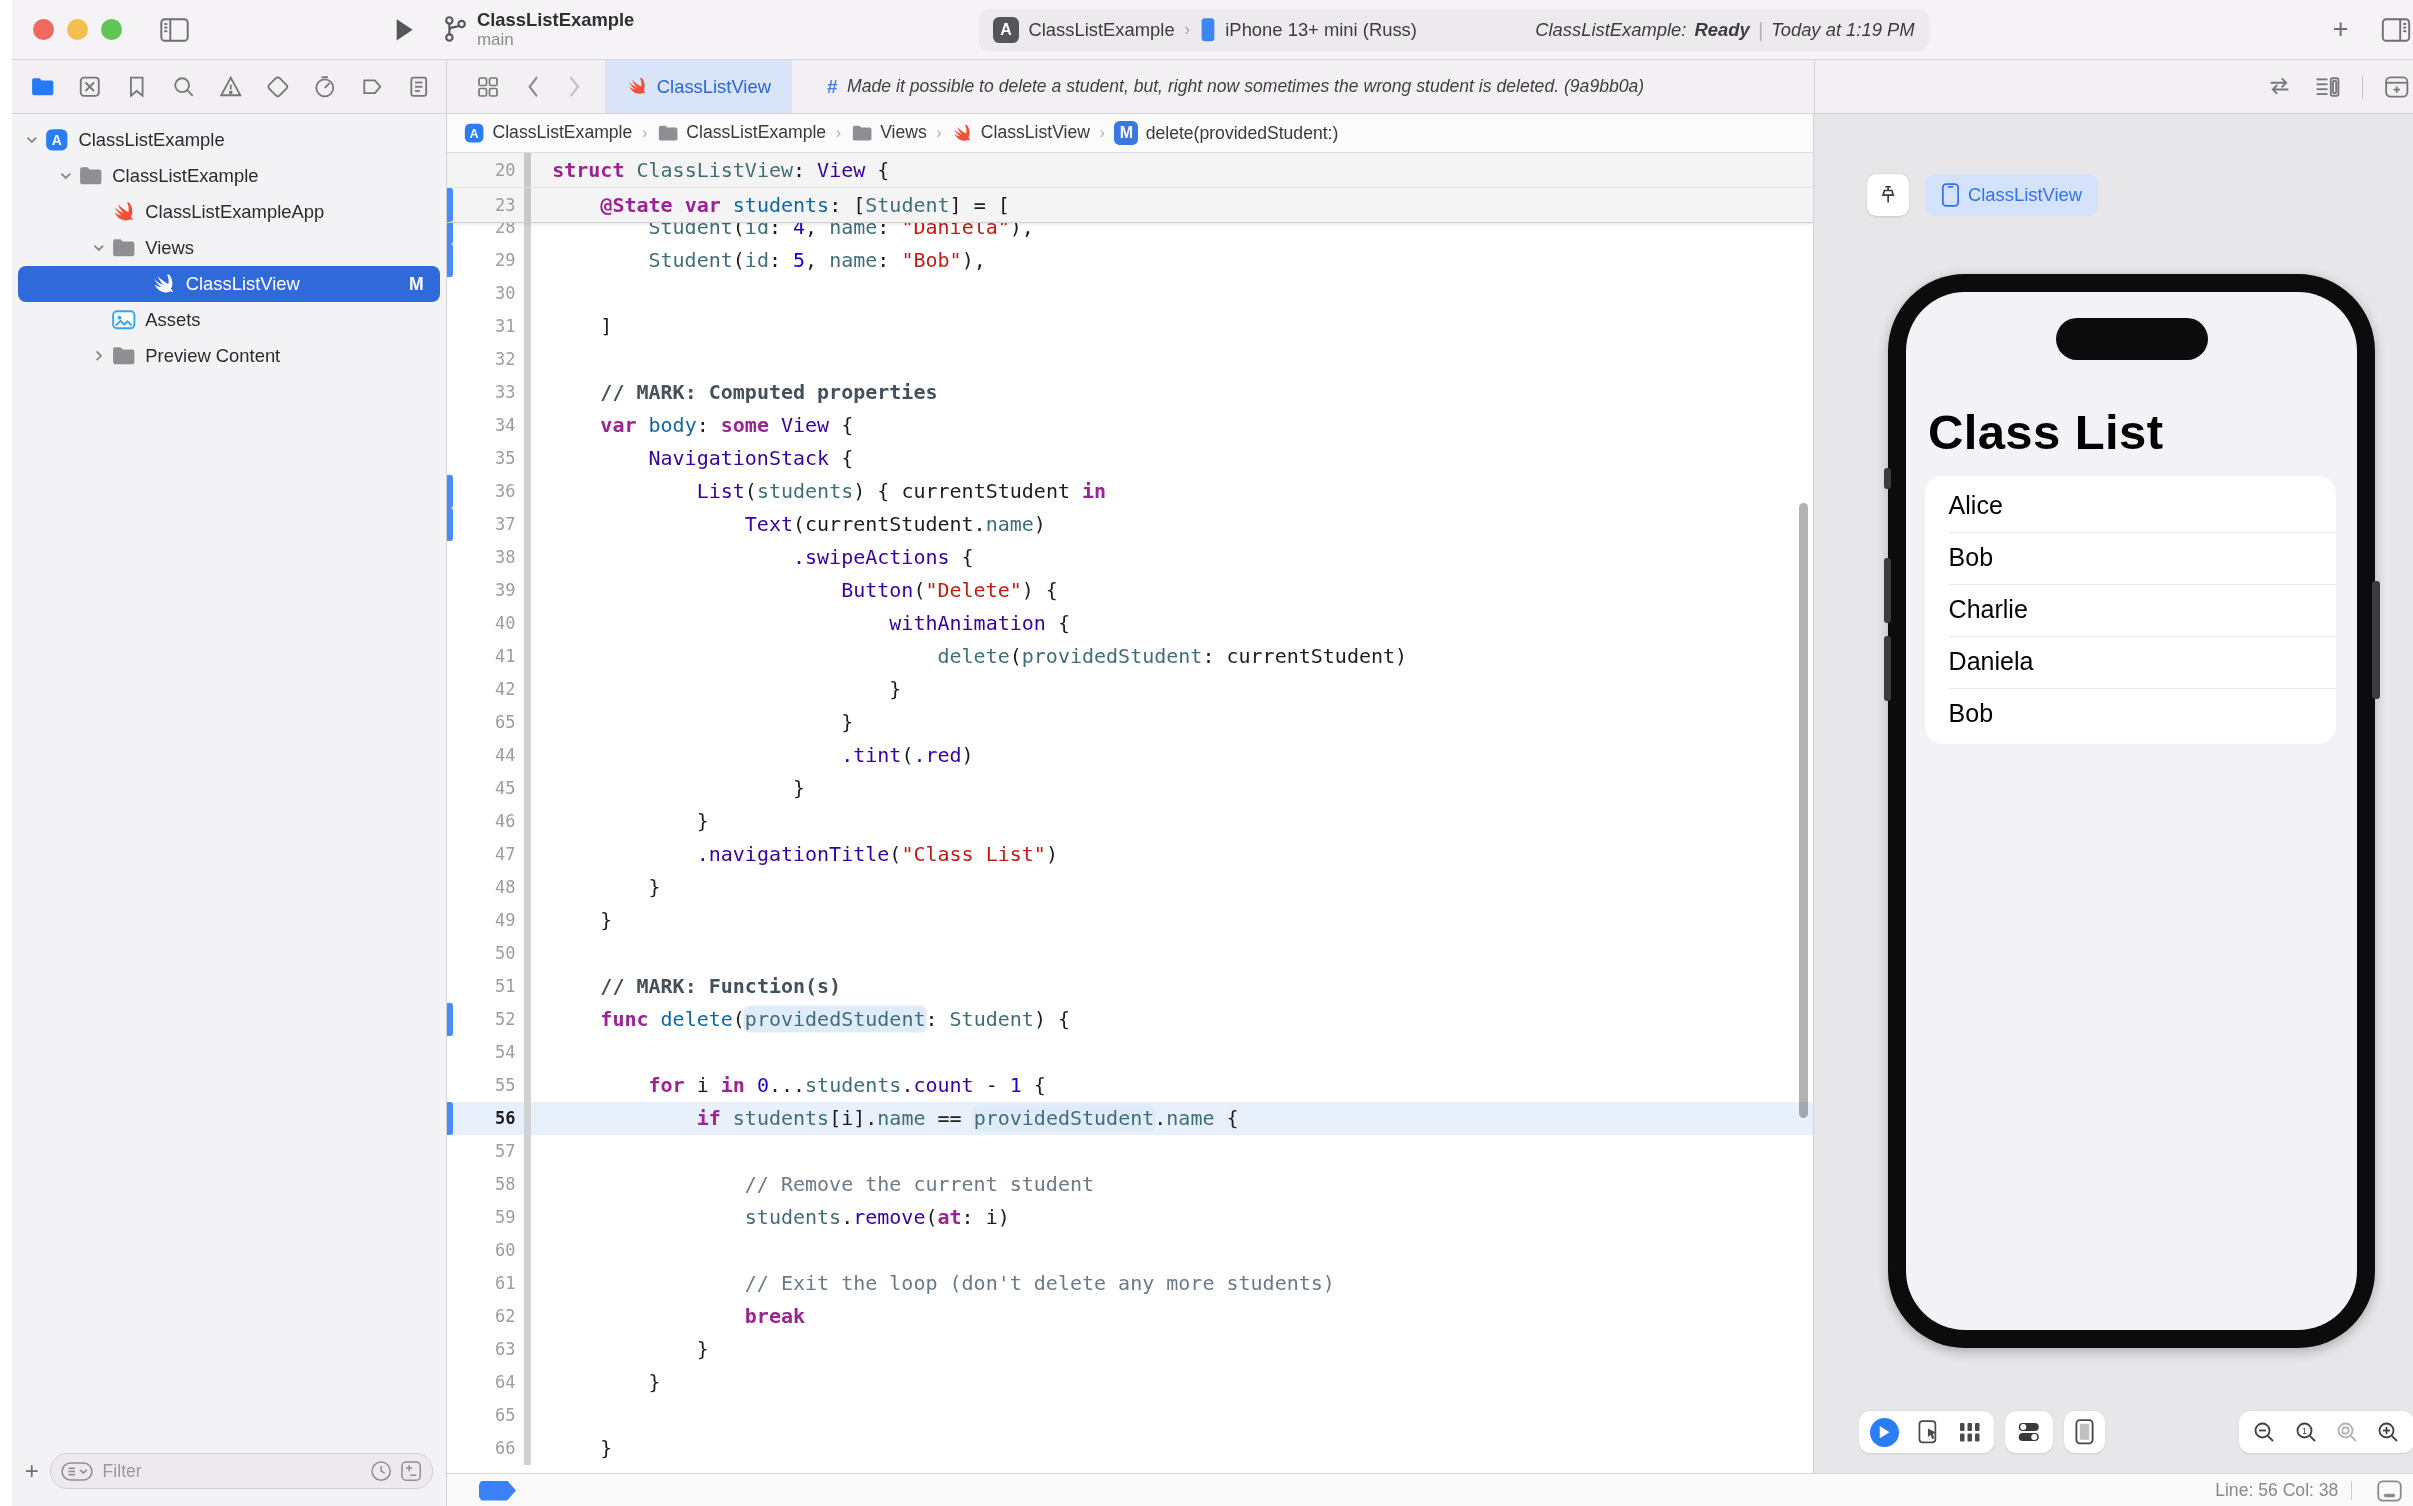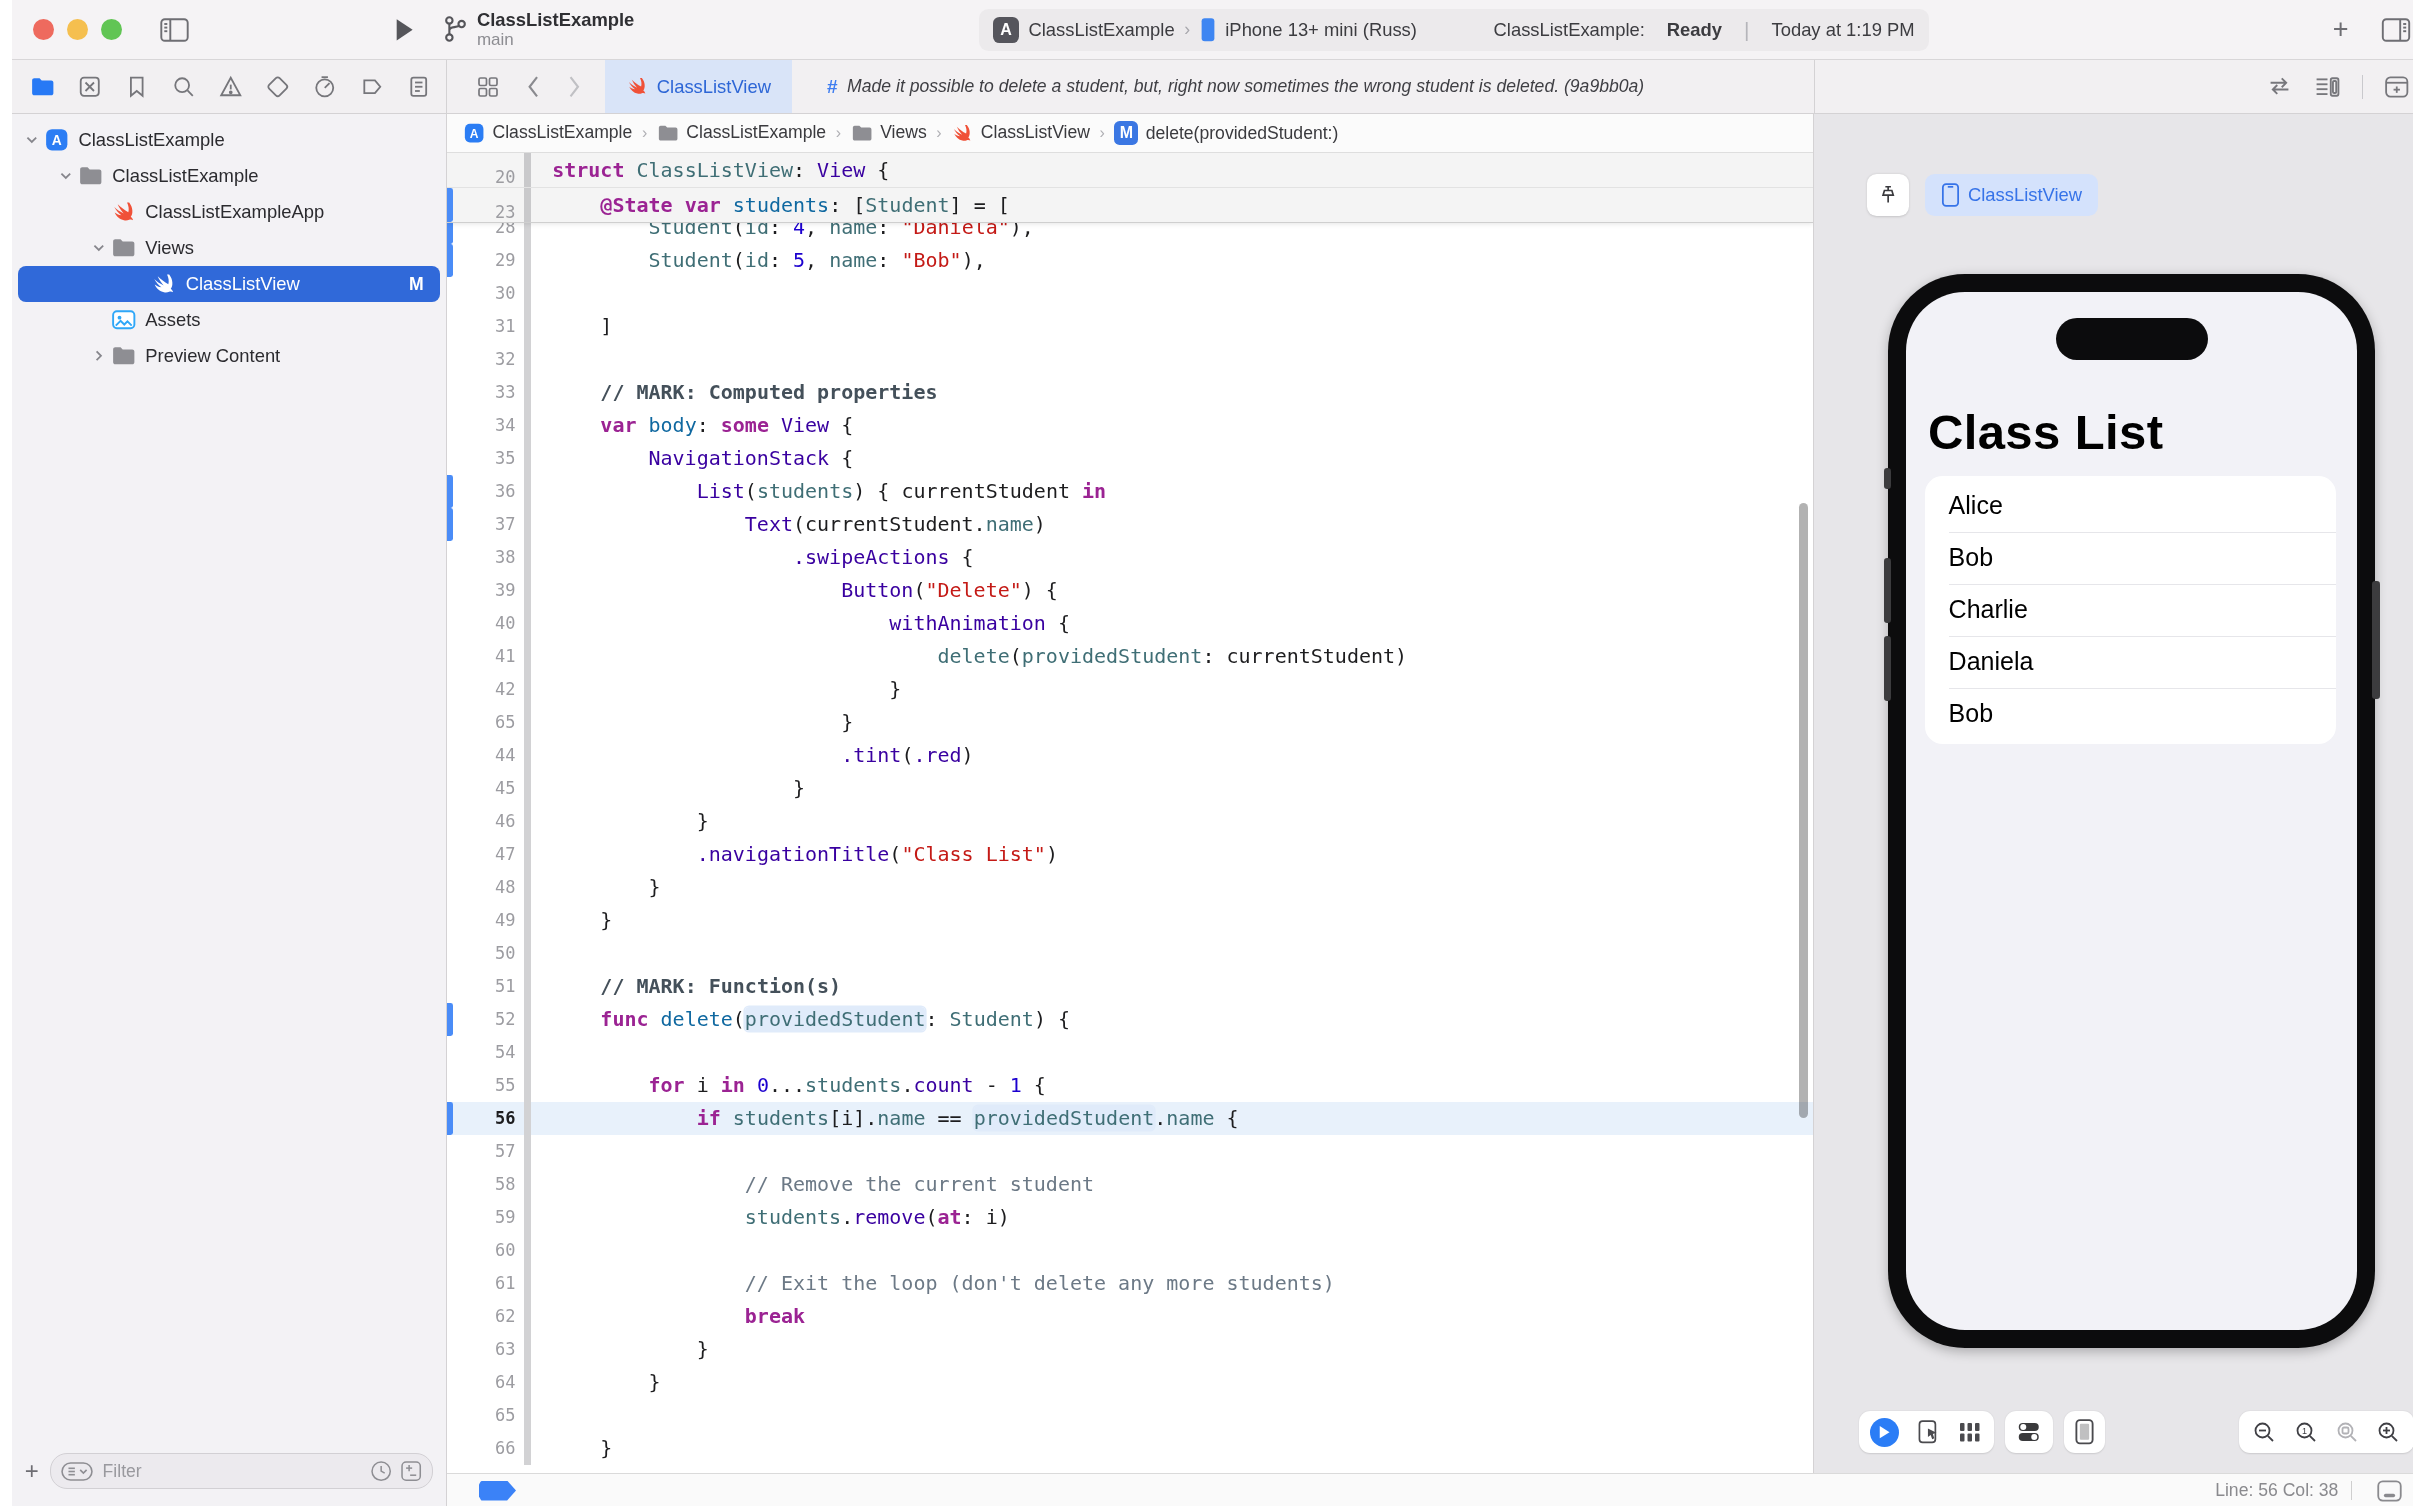--- a/index.html
+++ b/index.html
@@ -13,21 +13,21 @@
   .sidebar-toggle{margin-left:38px;color:#6e6e73;}
   .run-btn{margin-left:204px;color:#55555a;}
   .git-widget{margin-left:27px;display:flex;align-items:center;gap:8px;}
   .git-texts{line-height:1.12;}
   .git-proj{font-size:18.4px;color:#2f2f33;font-weight:600;}
   .git-branch{font-size:17px;color:#8d8d92;}
   .scheme-pill{position:absolute;left:967px;top:8.8px;width:950px;height:42px;background:#eceaec;border-radius:9.6px;display:flex;align-items:center;padding:0 14.4px;box-sizing:border-box;font-size:18.4px;color:#3c3c40;}
   .scheme-left{display:flex;align-items:center;gap:9.6px;flex:1;min-width:0;}
   .appmini{width:25.5px;height:25.5px;border-radius:6.4px;background:#55555c;display:flex;align-items:center;justify-content:center;color:#fff;font-size:16px;font-weight:bold;}
   .crumb-sep{color:#a8a8ad;font-size:17.6px;}
-  .status-right{display:flex;align-items:center;gap:22px;color:#3c3c40;white-space:nowrap;}
+  .status-right{display:flex;align-items:center;gap:8px;color:#3c3c40;white-space:nowrap;font-style:italic;}
   .status-sep{color:#b5b5ba;font-weight:300;font-size:21px;}
   .tb-right{position:absolute;right:14.4px;top:0;height:59px;display:flex;align-items:center;gap:32px;color:#6e6e73;}
   
   .row2{height:53px;background:#f2f0f2;border-bottom:0.8px solid #d4d2d4;display:flex;flex:none;align-items:stretch;}
   .nav-strip{width:435px;flex:none;display:flex;align-items:center;gap:21.5px;padding-left:17.6px;box-sizing:border-box;border-right:0.8px solid #d4d2d4;color:#76767b;}
   .nav-strip .ico{width:25.5px;height:25.5px;}
   .tabzone{width:1367px;flex:none;display:flex;align-items:stretch;border-right:0.8px solid #d4d2d4;position:relative;}
   .tabzone-icons{display:flex;align-items:center;gap:24px;padding-left:29px;color:#77777c;}
   .tab-active{margin-left:22.3px;display:flex;align-items:center;gap:8px;background:#d9e4f8;padding:0 21px;font-size:18.4px;color:#2d66d6;}
   .commit-msg{display:flex;align-items:center;gap:9.6px;margin-left:35px;font-size:17.6px;color:#3f3f44;font-style:italic;white-space:nowrap;overflow:hidden;}
@@ -73,21 +73,21 @@
   .tk-t{color:#3f6e75;}
   .tk-d{color:#0f68a0;}
   .tk-s{color:#c41a16;}
   .tk-n{color:#1c00cf;}
   .tk-v{color:#3900a0;}
   .tk-c{color:#6c7986;}
   .tk-m{color:#44505a;font-weight:700;}
   .tk-p{color:#1d1d1f;}
   .tk-h{color:#3f6e75;background:#e0ebfa;box-shadow:0 0 0 1.6px #e0ebfa;border-radius:4px;}
   .sticky{position:absolute;top:0;left:0;right:0;z-index:5;box-shadow:0 2.4px 4.8px rgba(0,0,0,.10);}
-  .sticky .cl{height:34px;background:#f4f4f4;border-bottom:0.8px solid #e2e2e2;align-items:flex-end;}
+  .sticky .cl{height:34px;background:#f4f4f4;border-bottom:0.8px solid #e2e2e2;}
   .sticky .cl .rib:before{background:#c9c9cb;}
   .sticky .cl:last-child{border-bottom:0.8px solid #cfcfcf;}
   .edit-scrollbar{position:absolute;right:4.8px;top:350px;width:9.6px;height:615px;border-radius:4.8px;background:rgba(0,0,0,.30);z-index:6;}
   
   .bottombar{height:33px;flex:none;background:#fafafa;border-top:0.8px solid #dadada;display:flex;align-items:center;position:relative;}
   .bp-tag{position:absolute;left:32px;width:37px;height:20px;background:#3b82f7;clip-path:polygon(6% 0,76% 0,100% 50%,76% 100%,6% 100%,0 80%,0 20%);border-radius:3.2px;}
   .linecol{position:absolute;right:73px;display:flex;align-items:center;gap:12.8px;font-size:17.6px;color:#8a8a8e;}
   .lc-div{width:0.8px;height:19px;background:#cfcfcf;}
   .minimap-ico{position:absolute;right:22.3px;color:#8a8a8e;}
   

